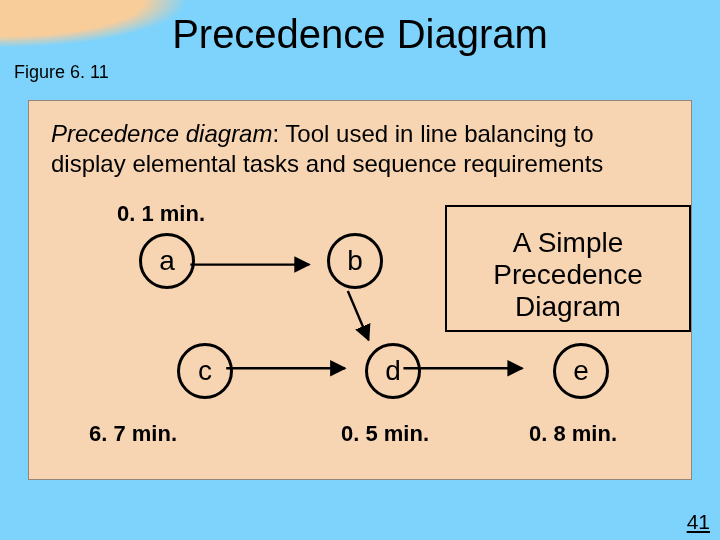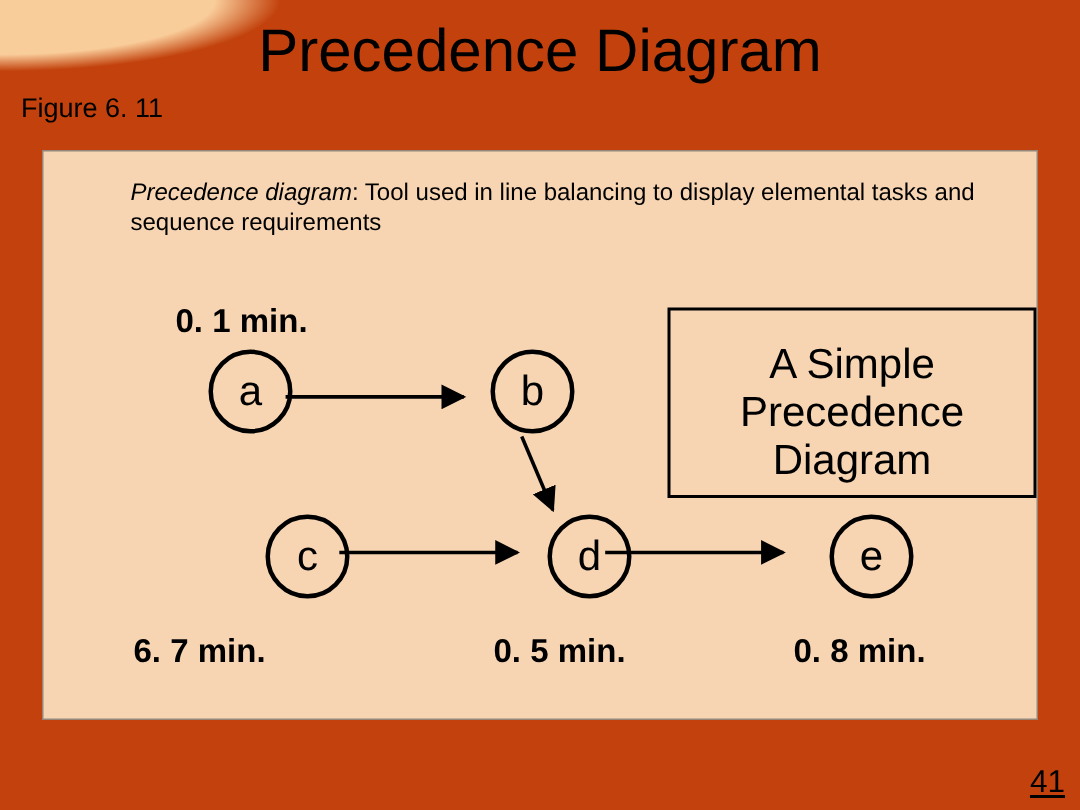--- a/index.html
+++ b/index.html
@@ -1,19 +1,19 @@
 <!DOCTYPE html>
 <html><head>
 <meta charset="utf-8">
 <style>
   * { box-sizing: border-box; margin: 0; padding: 0; }
   html, body { width: 720px; height: 540px; overflow: hidden; font-family: Arial, Helvetica, sans-serif; }
   .slide {
     width: 720px; height: 540px;
-    background: #c2410c;
+    background: #7dd3fc;
     position: relative;
   }
   .corner {
     position: absolute; top: 0; left: 0;
     width: 260px; height: 66px;
     background: radial-gradient(ellipse 260px 66px at 0% 0%, #f9cd9a 55%, rgba(249,205,154,0) 72%);
   }
   .title {
     position: absolute; top: 12px; left: 0; right: 0;
     text-align: center;
@@ -25,21 +25,21 @@
   }
   .panel {
     position: absolute;
     left: 28px; top: 100px;
     width: 664px; height: 380px;
     background: #f7d5b3;
     border: 1px solid #94877a;
     padding: 18px 22px;
   }
   .definition {
-    font-size: 16px; line-height: 1.25; color: #000; margin-left: 36px;
+    font-size: 24px; line-height: 1.25; color: #000;
   }
   .definition .term { font-style: italic; }
   .diagram-area {
     position: absolute;
     left: 0; top: 100px; right: 0; bottom: 0; margin-left: 36px;
   }
   .node {
     position: absolute;
     width: 56px; height: 56px;
     border: 3px solid #000;
@@ -104,21 +104,21 @@
         <span>c</span>
       </div>
       <div class="node" style="left:300px; top:142px;">
         <span>d</span>
       </div>
       <div class="node" style="left:488px; top:142px;">
         <span>e</span>
       </div>
 
       <div class="time-label" style="left:24px; top:220px;">6. 7 min.</div>
-      <div class="time-label" style="left:264px; top:220px;text-align:center;">0. 5 min.</div>
+      <div class="time-label" style="left:276px; top:220px;text-align:center;">0. 5 min.</div>
       <div class="time-label" style="left:464px; top:220px;">0. 8 min.</div>
 
       <svg class="arrows" viewBox="0 0 664 280">
         <defs>
           <marker id="ah" viewBox="0 0 10 10" refX="9" refY="5" markerWidth="7" markerHeight="7" orient="auto-start-reverse">
             <path d="M 0 0 L 10 5 L 0 10 z" fill="#000"></path>
           </marker>
         </defs>
 
         <line x1="133" y1="60" x2="259" y2="60" stroke="#000" stroke-width="2.5" marker-end="url(#ah)"></line>

